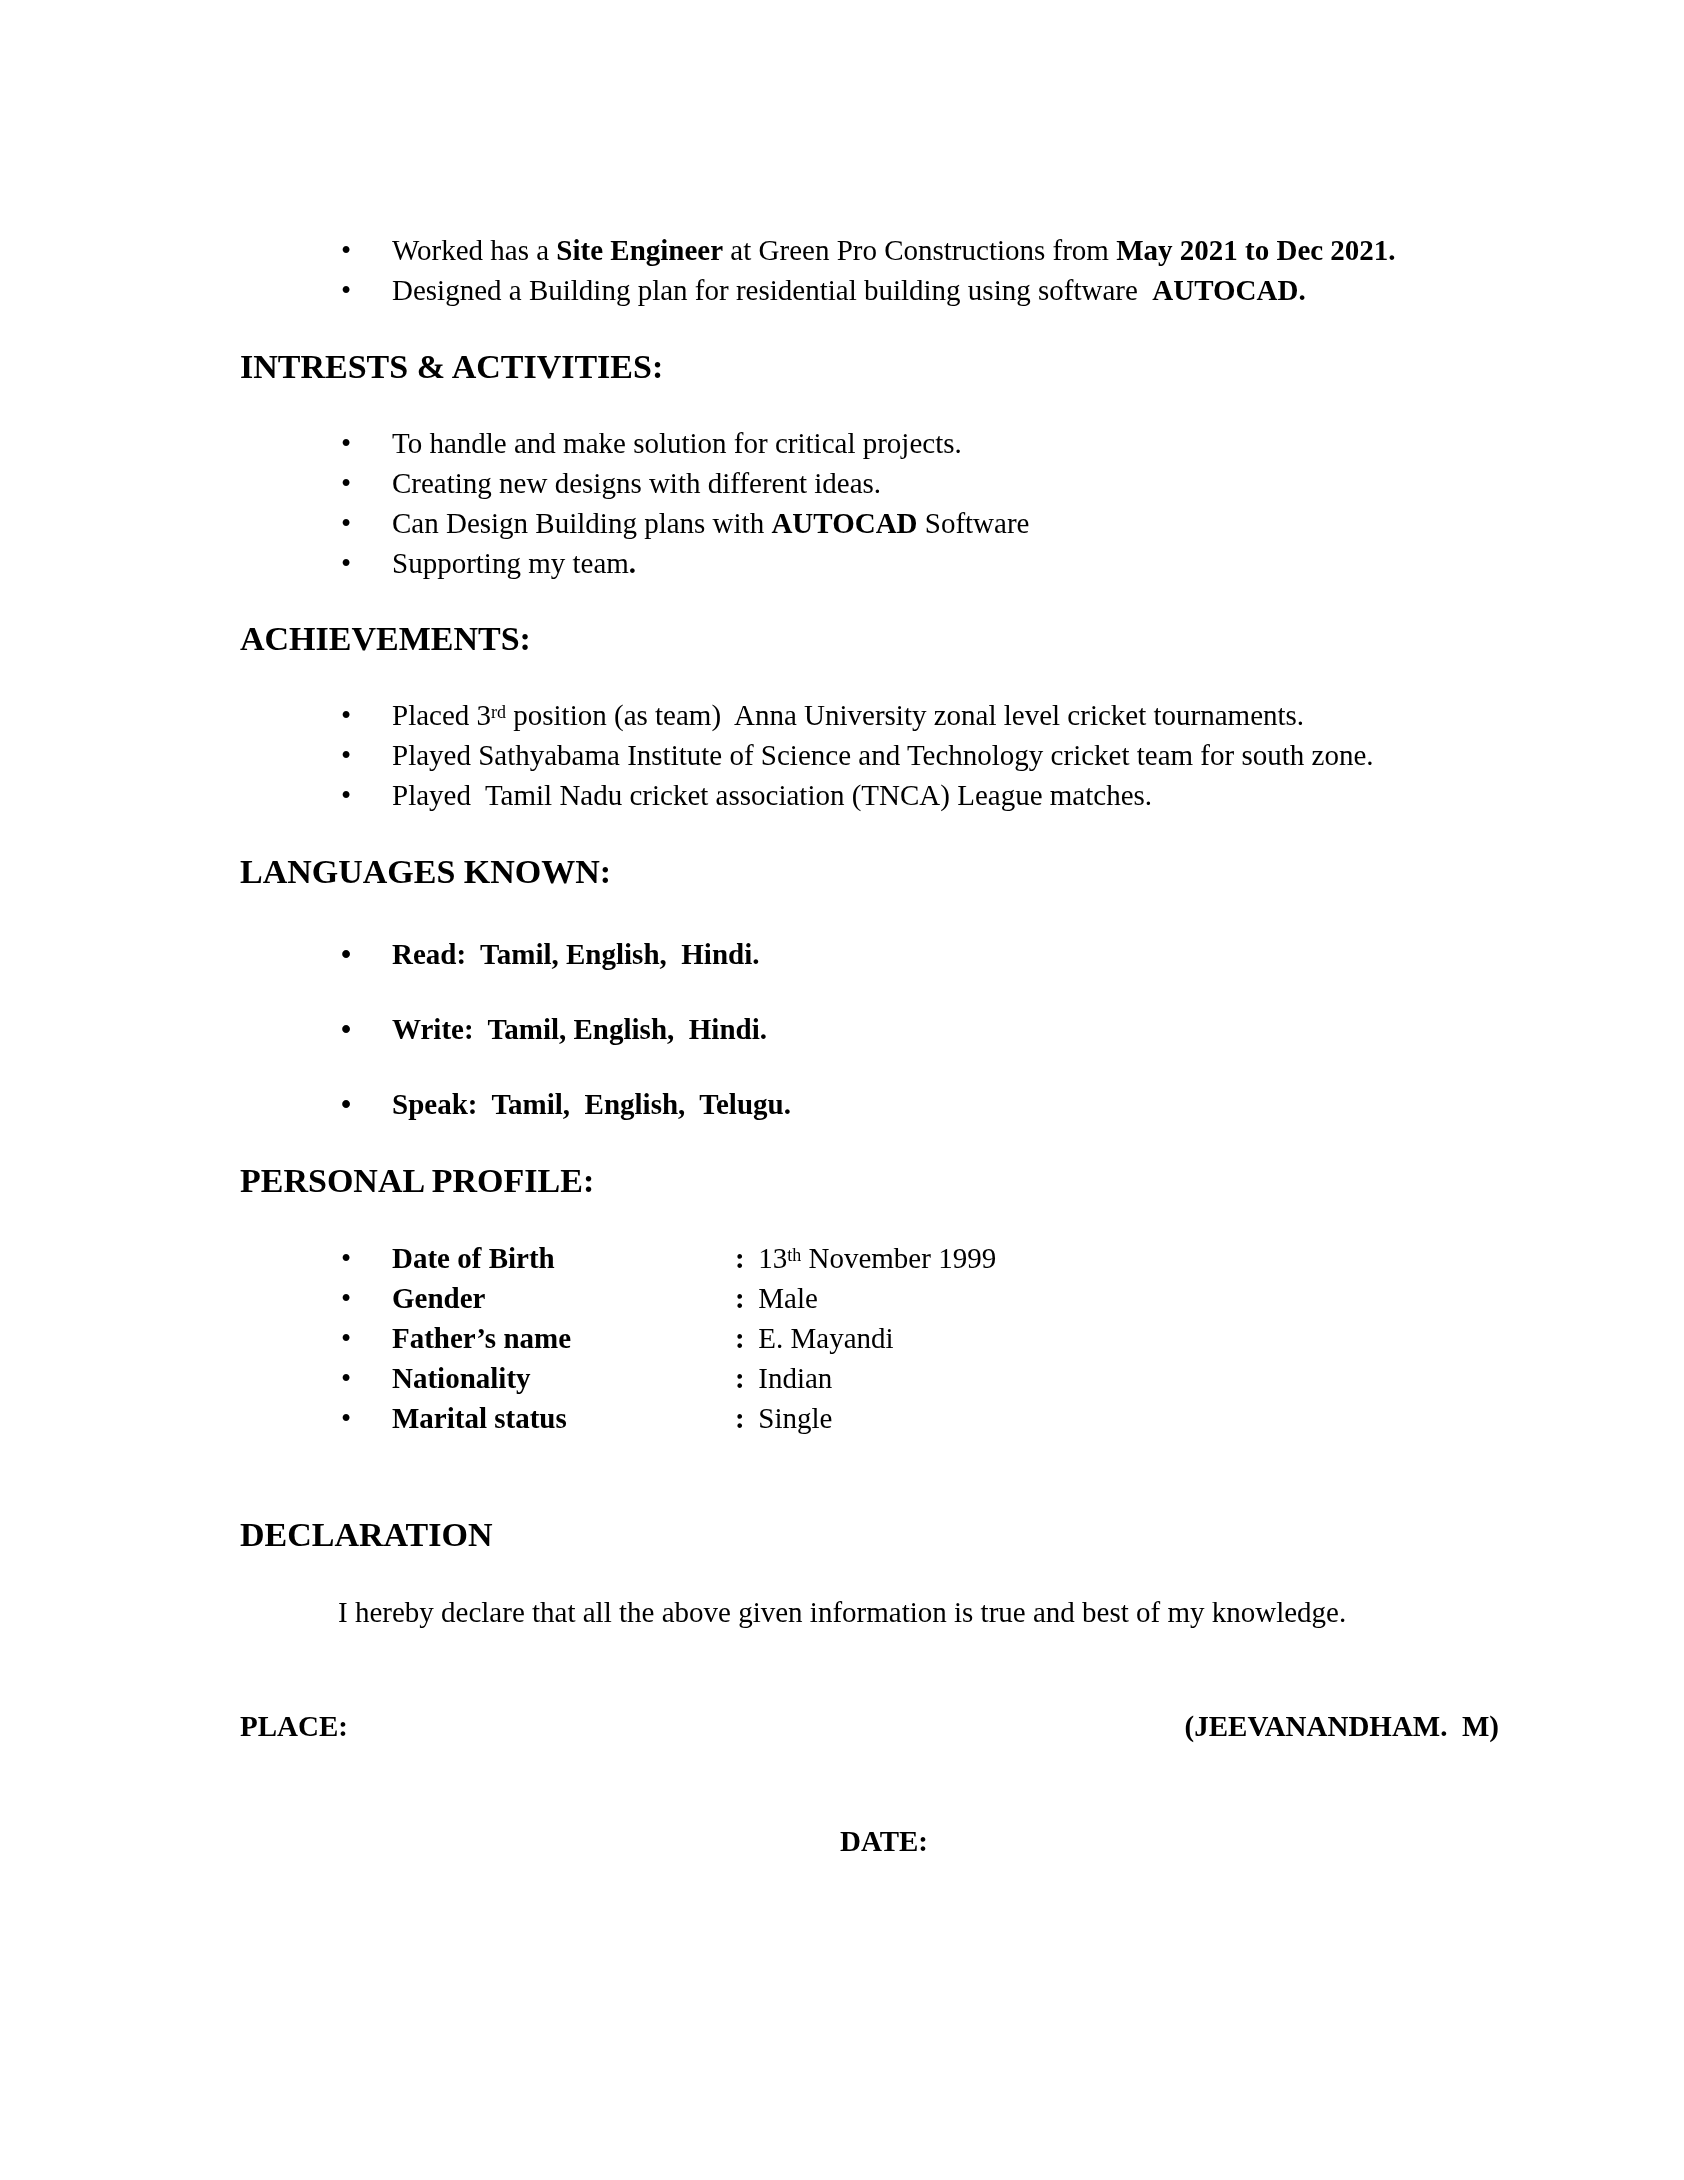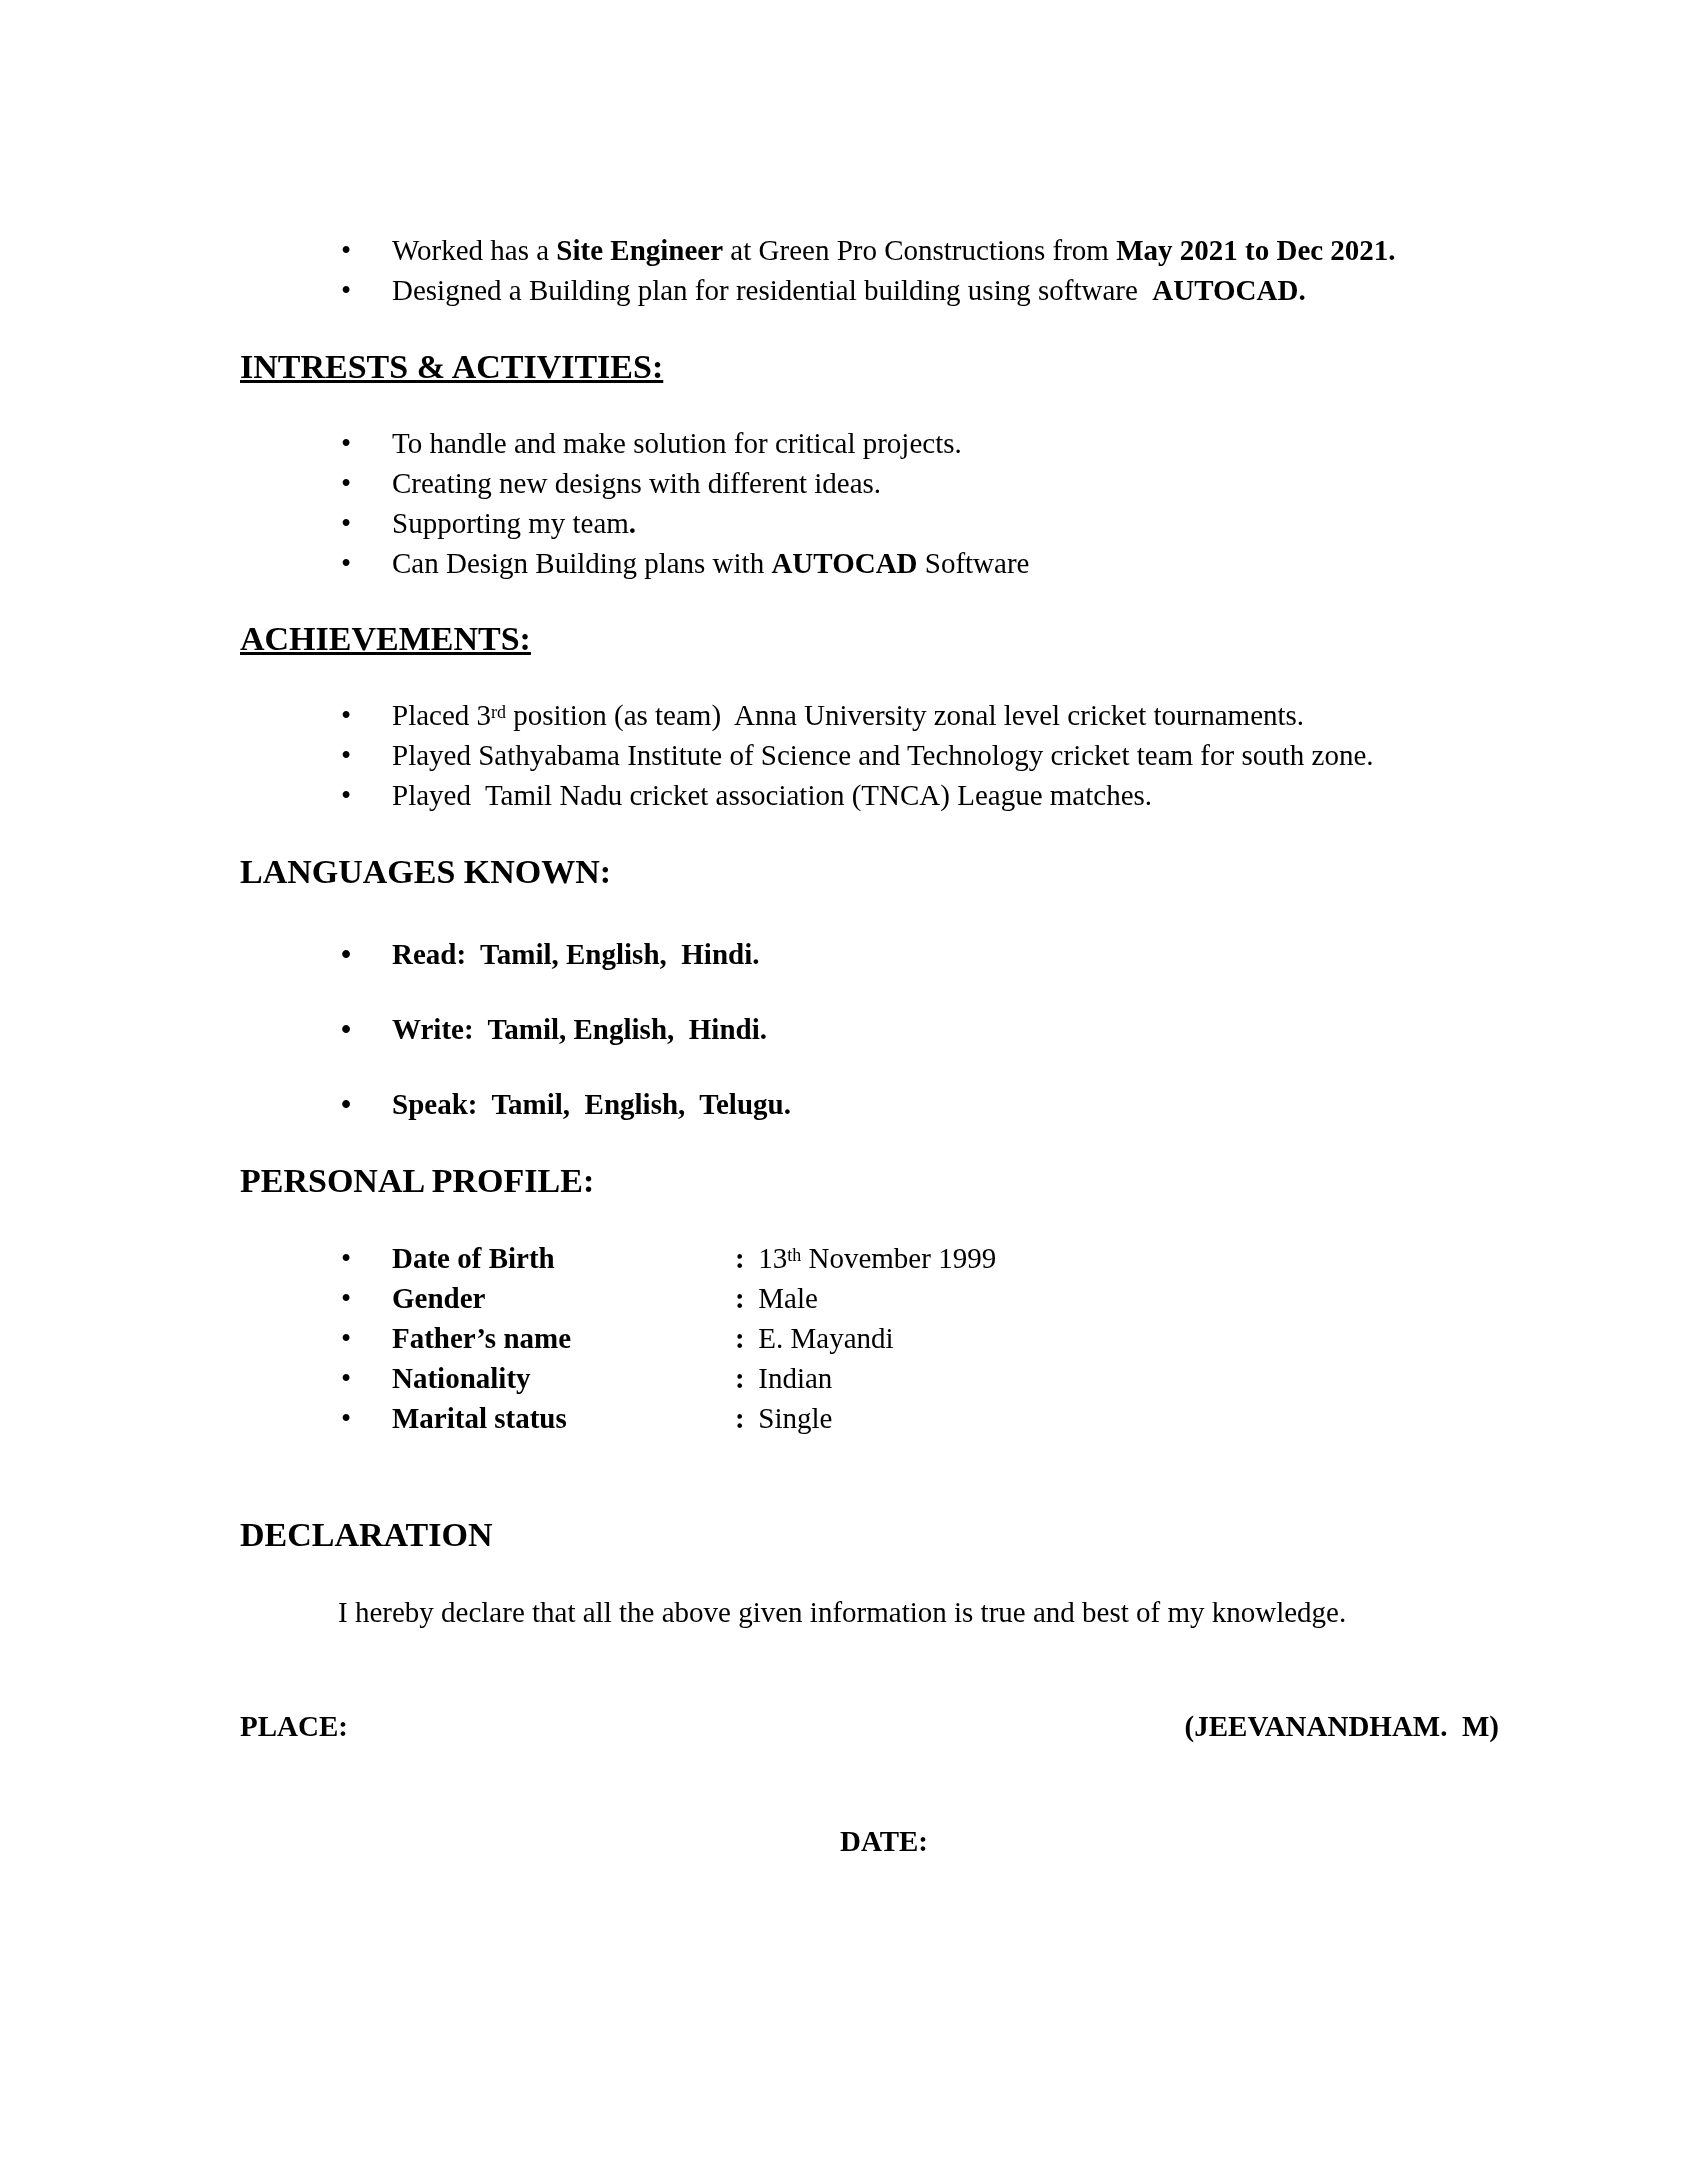--- a/index.html
+++ b/index.html
@@ -31,21 +31,21 @@
   }
   ul.blist li::before {
     content: "\2022";
     position: absolute;
     left: 101px;
     top: 0;
   }
   .b { font-weight: bold; margin-top: 35px; }
   .sup { font-size: 0.62em; vertical-align: 0.38em; line-height: 0; }
   .mt-list   { margin-top: 36px !important; }
-  .mt-sec    { margin-top: 37px; text-decoration: underline; }
+  .mt-sec    { margin-top: 37px; }
   .mt-list-lang { margin-top: 42px !important; }
   .mt-decl   { margin-top: 77px; }
   .decl-text {
     margin: 37px 0 0 0;
     line-height: 40px;
     text-indent: 98px;
     white-space: pre;
   }
   .plabel { display: inline-block; width: 343px; font-weight: bold; white-space: pre; }
   .pcolon { font-weight: bold; }
@@ -74,22 +74,22 @@
 
   <ul class="blist mt-list" style="margin-top:37px">
     <li><span>Worked has a </span><span class="b">Site Engineer</span><span> at Green Pro Constructions from </span><span class="b">May 2021 to Dec 2021.</span></li>
     <li><span>Designed a Building plan for residential building using software  </span><span class="b">AUTOCAD.</span></li>
   </ul>
 
   <h2 class="sec mt-sec">INTRESTS &amp; ACTIVITIES:</h2>
   <ul class="blist mt-list" style="margin-top:35px">
     <li><span>To handle and make solution for critical projects.</span></li>
     <li><span>Creating new designs with different ideas.</span></li>
+    <li><span>Can Design Building plans with </span><span class="b">AUTOCAD</span><span> Software</span></li>
     <li><span>Supporting my team</span><span class="b">.</span></li>
-    <li><span>Can Design Building plans with </span><span class="b">AUTOCAD</span><span> Software</span></li>
   </ul>
 
   <h2 class="sec mt-sec" style="margin-top:36px">ACHIEVEMENTS:</h2>
   <ul class="blist mt-list" style="margin-top:35px">
     <li><span>Placed 3</span><span class="sup">rd</span><span> position (as team)  Anna University zonal level cricket tournaments.</span></li>
     <li><span>Played Sathyabama Institute of Science and Technology cricket team for south zone.</span></li>
     <li><span>Played  Tamil Nadu cricket association (TNCA) League matches.</span></li>
   </ul>
 
   <h2 class="sec" style="margin-top:37px">LANGUAGES KNOWN:</h2>

